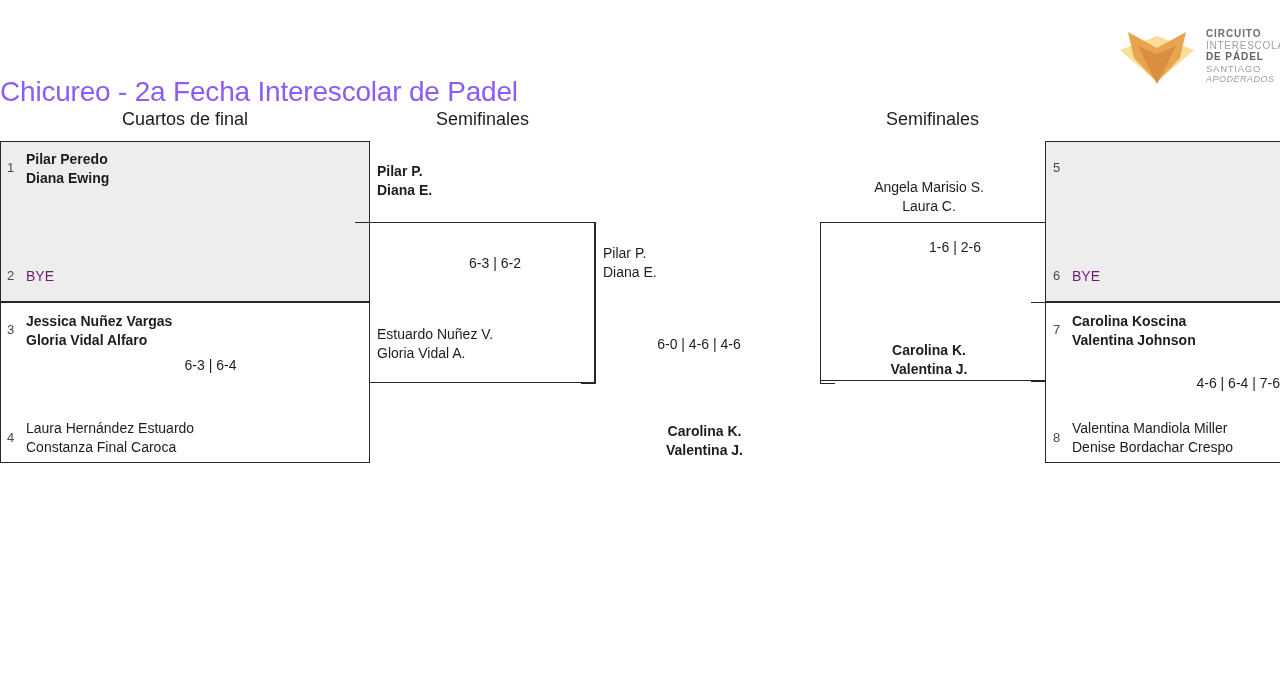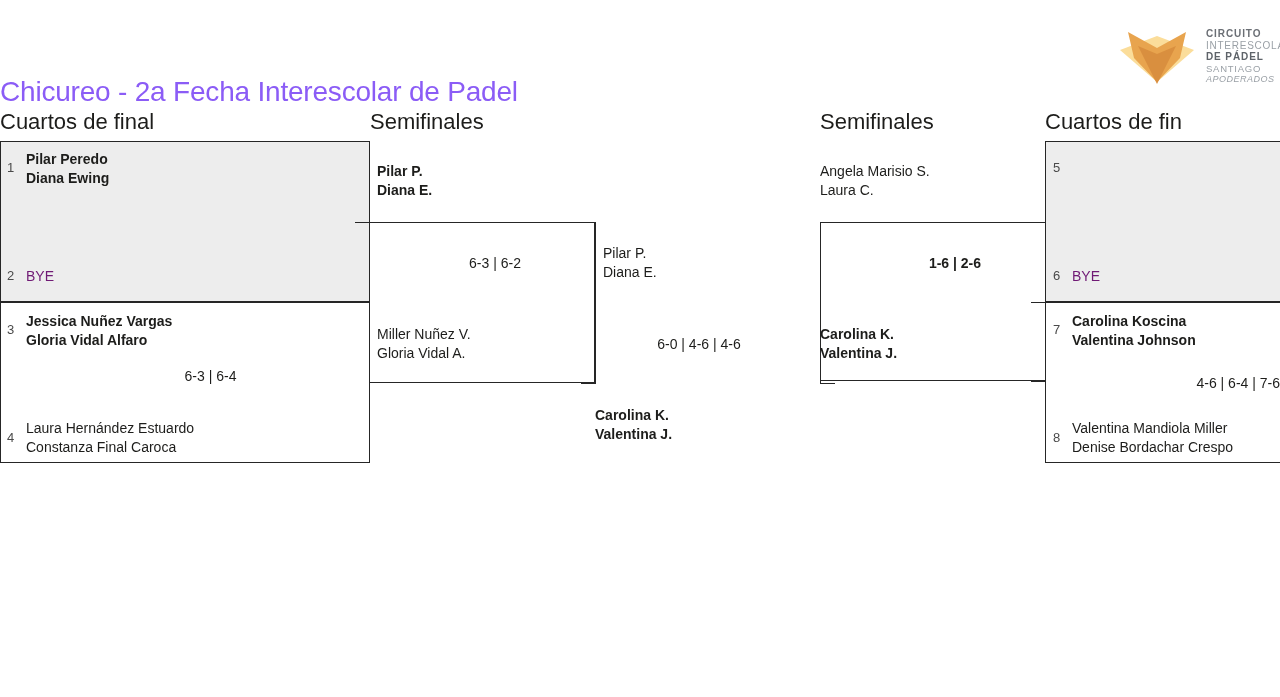--- a/index.html
+++ b/index.html
@@ -54,23 +54,24 @@
   .ll-1 { font-size: 10px; font-weight: bold; color: #6b6f75; letter-spacing: 0.9px; }
   .ll-2 { font-size: 10px; font-weight: 400; color: #9aa0a6; letter-spacing: 0.75px; }
   .ll-3 { font-size: 10px; font-weight: bold; color: #5e6369; letter-spacing: 0.9px; }
   .ll-4 { font-size: 9.5px; font-weight: 400; color: #9aa0a6; letter-spacing: 0.75px; }
   .ll-5 { font-size: 9px; font-weight: 400; font-style: italic; color: #9aa0a6; letter-spacing: 0.5px; }
 
   
   .round-header {
     position: absolute;
     top: 109px;
-    font-size: 22px;
+    font-size: 18px;
     font-weight: 400;
     color: #1d1d1b;
+    text-align: center;
     white-space: nowrap;
   }
 
   
   #bracket {
     position: absolute;
     left: 0; top: 0;
     width: 1280px; height: 697px;
   }
   .match-box {
@@ -102,21 +103,21 @@
   }
   .team {
     position: absolute;
     font-size: 14px;
     line-height: 19px;
     color: #1d1d1b;
     white-space: nowrap;
   }
   .team.win { font-weight: bold; }
   .team.lose { font-weight: 400; }
-  .team.right { text-align: left; }
+  .team.right { text-align: center; margin-top: 16px; }
   .team .tl { display: block; }
 
   .score {
     position: absolute;
     font-size: 14px;
     color: #1d1d1b;
     font-weight: 400;
     white-space: nowrap;
     text-align: center;
   }
@@ -152,60 +153,59 @@
       <span class="logo-line ll-5">APODERADOS</span>
     </div>
   </div>
 </div>
 
 <div id="bracket">
 
   <div class="round-header" style="left:0px;   width:370px;">Cuartos de final</div>
   <div class="round-header" style="left:370px; width:225px;">Semifinales</div>
   <div class="round-header" style="left:820px; width:225px;">Semifinales</div>
-  <div class="round-header" style="left:1045px; width:235px;">Cuartos de fin</div>
 
   <div class="match-box grey" style="left:0px; top:141px; width:370px; height:161px;"></div>
 
   <div class="seed" style="left:7px; top:160px;">1</div>
   <div class="team win" style="left:26px; top:150px;">
     <span class="tl">Pilar Peredo</span>
     <span class="tl">Diana Ewing</span>
   </div>
 
   <div class="seed" style="left:7px; top:268px;">2</div>
   <div class="bye" style="left:26px; top:268px;">BYE</div>
 
   <div class="match-box" style="left:0px; top:302px; width:370px; height:161px;"></div>
 
   <div class="seed" style="left:7px; top:322px;">3</div>
   <div class="team win" style="left:26px; top:312px;">
     <span class="tl">Jessica Nuñez Vargas</span>
     <span class="tl">Gloria Vidal Alfaro</span>
   </div>
 
-  <div class="score" style="left:0px; top:368px; width:421px;">6-3 | 6-4</div>
+  <div class="score" style="left:0px; top:357px; width:421px;">6-3 | 6-4</div>
 
   <div class="seed" style="left:7px; top:430px;">4</div>
   <div class="team lose" style="left:26px; top:419px;">
     <span class="tl">Laura Hernández Estuardo</span>
     <span class="tl">Constanza Final Caroca</span>
   </div>
 
   <div class="match-box" style="left:369px; top:222px; width:226px; height:161px;"></div>
 
   <div class="team win" style="left:377px; top:162px;">
     <span class="tl">Pilar P.</span>
     <span class="tl">Diana E.</span>
   </div>
 
   <div class="score" style="left:369px; top:255px; width:252px;">6-3 | 6-2</div>
 
   <div class="team lose" style="left:377px; top:325px;">
-    <span class="tl">Miller Nuñez V.</span>
+    <span class="tl">Estuardo Nuñez V.</span>
     <span class="tl">Gloria Vidal A.</span>
   </div>
 
   <div class="seg-v" style="left:595px; top:222px; height:161px;"></div>
   <div class="seg-v" style="left:820px; top:222px; height:161px;"></div>
   <div class="seg-h" style="left:581px; top:222px; width:15px;"></div>
   <div class="seg-h" style="left:820px; top:222px; width:15px;"></div>
   <div class="seg-h" style="left:581px; top:383px; width:15px;"></div>
   <div class="seg-h" style="left:820px; top:383px; width:15px;"></div>
 
@@ -221,21 +221,21 @@
     <span class="tl">Valentina J.</span>
   </div>
 
   <div class="match-box" style="left:820px; top:222px; width:226px; height:159px;"></div>
 
   <div class="team lose right" style="left:820px; top:162px; width:218px;">
     <span class="tl">Angela Marisio S.</span>
     <span class="tl">Laura C.</span>
   </div>
 
-  <div class="score" style="left:820px; top:255px; width:270px;font-weight:bold;">1-6 | 2-6</div>
+  <div class="score" style="left:820px; top:239px; width:270px;">1-6 | 2-6</div>
 
   <div class="team win right" style="left:820px; top:325px; width:218px;">
     <span class="tl">Carolina K.</span>
     <span class="tl">Valentina J.</span>
   </div>
 
   <div class="match-box grey" style="left:1045px; top:141px; width:250px; height:161px;"></div>
 
   <div class="seed" style="left:1053px; top:160px;">5</div>
 

